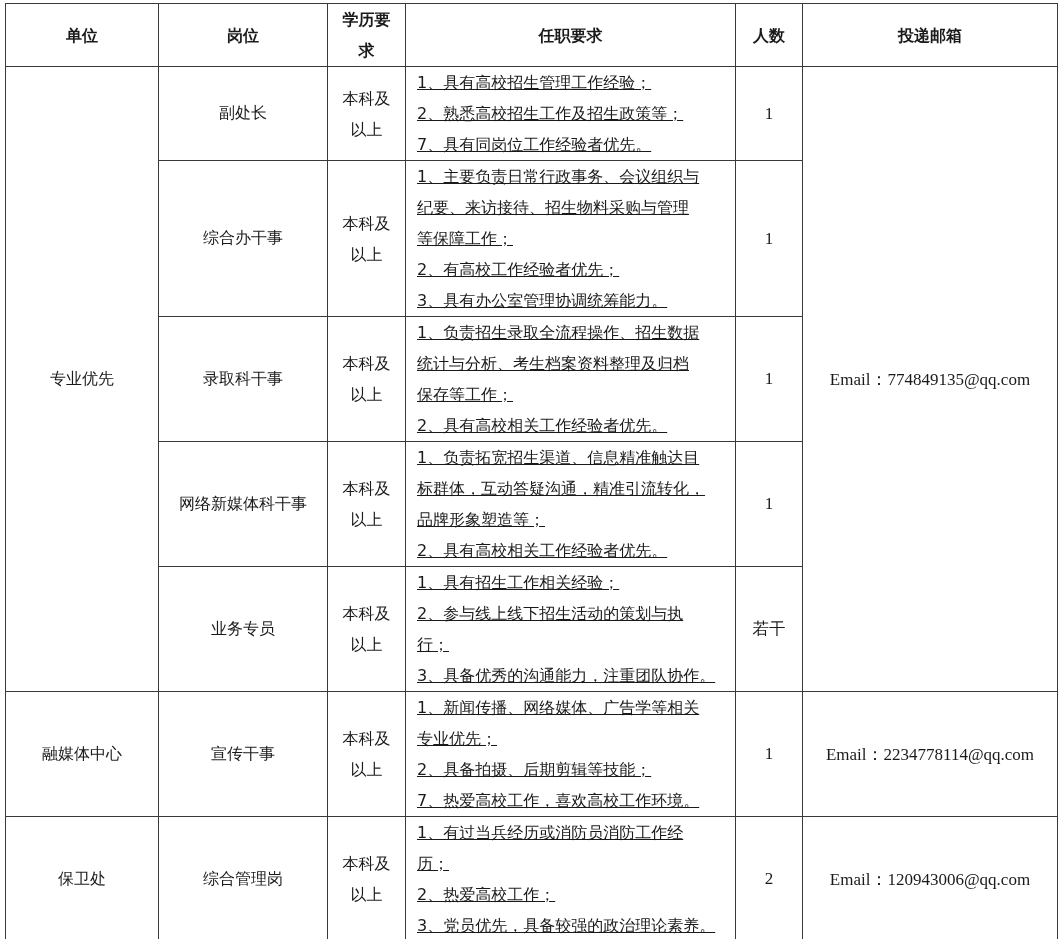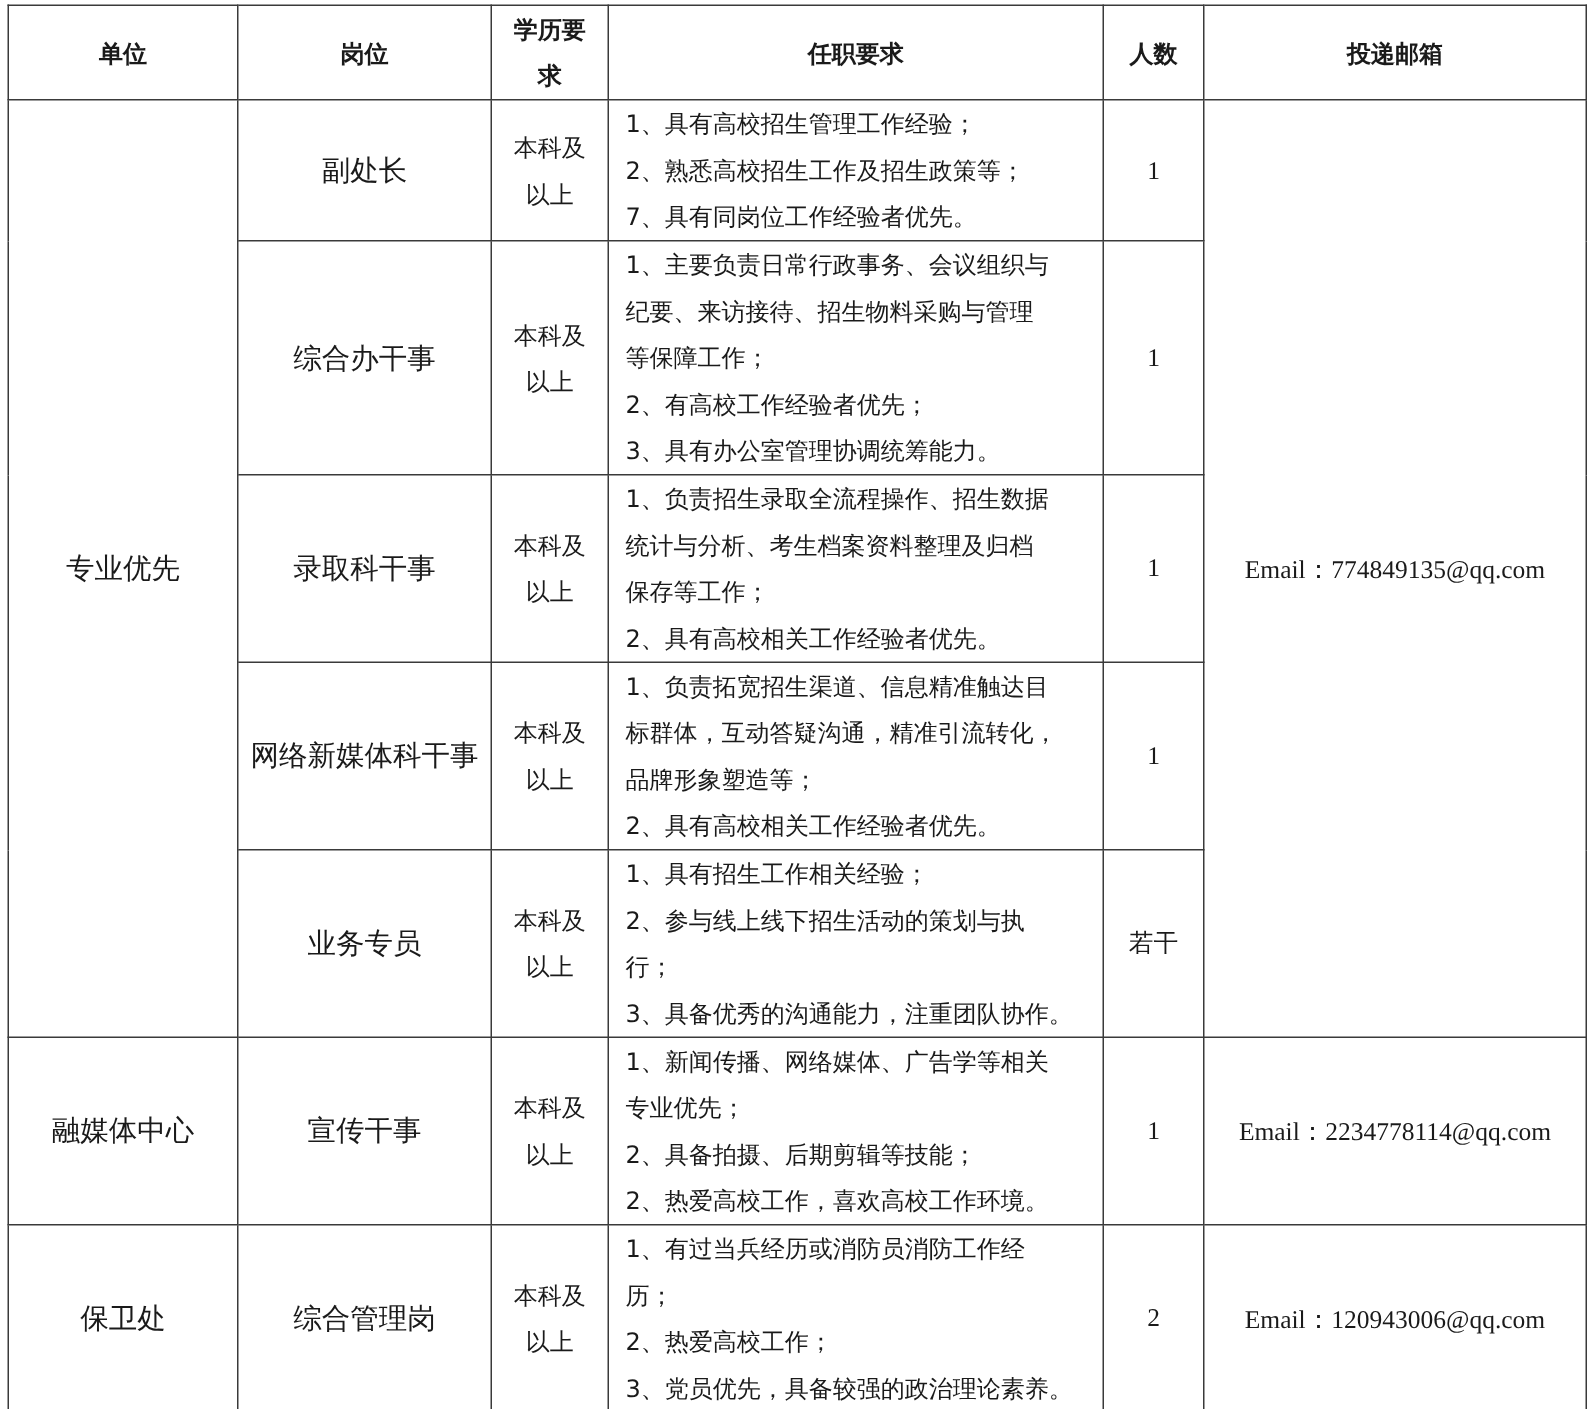--- a/index.html
+++ b/index.html
@@ -1,24 +1,24 @@
 <!DOCTYPE html>
 <html><head>
 <meta charset="utf-8">
 <style>
   html, body { margin: 0; padding: 0; background: #ffffff; }
   body { width: 1059px; height: 939px; overflow: hidden; font-family: "DejaVu Sans", "Liberation Sans", sans-serif; color: #1a1a1a; }
   table { position: absolute; left: 5px; top: 3px; border-collapse: collapse; table-layout: fixed; width: 1052px; }
   td, th { border: 1.4px solid #3a3a3a; padding: 0; vertical-align: middle; text-align: center; }
   th { font-weight: bold; font-size: 16px; height: 62px; line-height: 31px; }
   td { font-size: 16px; }
-  .c-unit, .c-pos { font-size: 19px; }
+  .c-unit, .c-pos { font-size: 16px; }
   .c-edu { line-height: 31px; }
   .c-req { text-align: left; padding-left: 11px; padding-right: 4px; font-size: 16px; line-height: 31px; }
-  .c-req .line { display: block; white-space: nowrap; }
+  .c-req .line { display: block; white-space: nowrap; text-decoration: underline; }
   .c-count { font-family: "Liberation Serif", serif; font-size: 17px; }
   .c-count.cjk { font-family: Liberation Serif, serif; font-size: 16.5px; }
   .c-mail { font-family: "Liberation Serif", serif; font-size: 17px; margin-top: 23px; }
   .c-mail .colon { font-family: "DejaVu Sans", sans-serif; }
 </style>
 </head>
 <body>
 
 <table>
   <colgroup>
@@ -100,21 +100,21 @@
     </tr>
 
     <tr style="height:124px">
       <td class="c-unit">融媒体中心</td>
       <td class="c-pos">宣传干事</td>
       <td class="c-edu"><span>本科及</span><br><span>以上</span></td>
       <td class="c-req">
         <span class="line">1、新闻传播、网络媒体、广告学等相关</span>
         <span class="line">专业优先；</span>
         <span class="line">2、具备拍摄、后期剪辑等技能；</span>
-        <span class="line">2、热爱高校工作，喜欢高校工作环境。</span>
+        <span class="line">7、热爱高校工作，喜欢高校工作环境。</span>
       </td>
       <td class="c-count">1</td>
       <td class="c-mail"><span>Email</span><span class="colon">：</span><span>2234778114@qq.com</span></td>
     </tr>
 
     <tr style="height:124px">
       <td class="c-unit">保卫处</td>
       <td class="c-pos">综合管理岗</td>
       <td class="c-edu"><span>本科及</span><br><span>以上</span></td>
       <td class="c-req">

